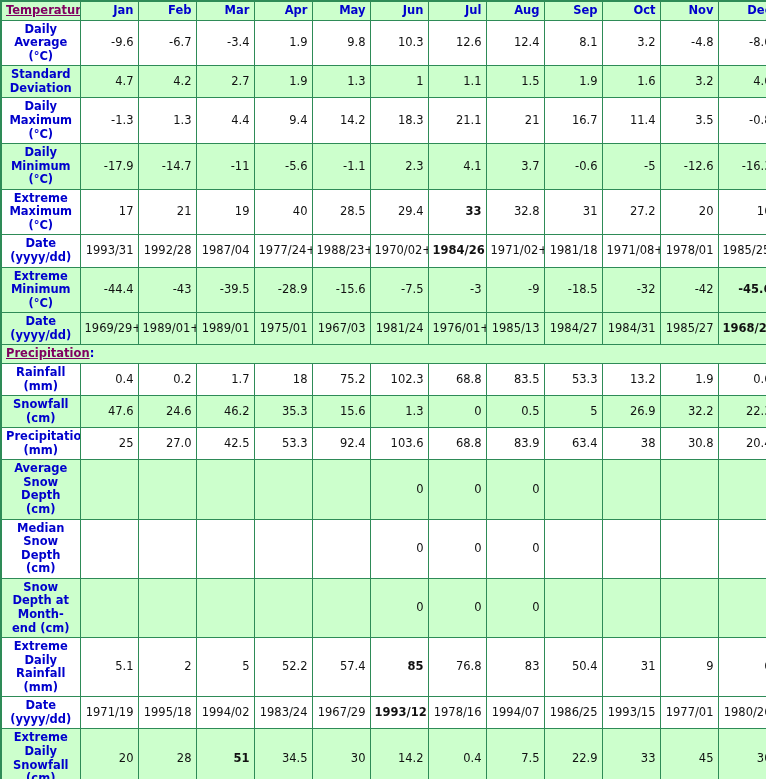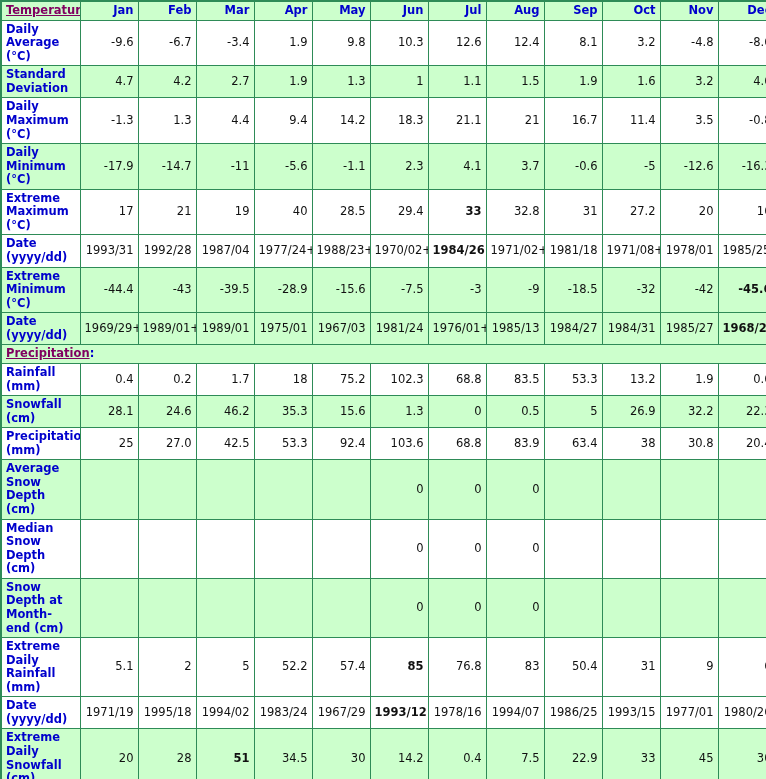--- a/index.html
+++ b/index.html
@@ -61,21 +61,21 @@
     text-align: left;
     font-weight: bold;
     padding-top: 2px;
     padding-bottom: 2px;
   }
 
   
   td.row-label {
     color: #0000cc;
     font-weight: bold;
-    text-align: left;
+    text-align: center;
     vertical-align: top;
     padding-top: 3px;
   }
   td.val {
     text-align: right;
     color: #111111;
     font-family: "DejaVu Sans", sans-serif;
   }
   td.val.bold { font-weight: bold; }
   tr.shade td { background: #ccffcc; }
@@ -250,21 +250,21 @@
         <td class="val">102.3</td>
         <td class="val">68.8</td>
         <td class="val">83.5</td>
         <td class="val">53.3</td>
         <td class="val">13.2</td>
         <td class="val">1.9</td>
         <td class="val">0.6</td>
       </tr>
       <tr class="shade">
         <td class="row-label">Snowfall (cm)</td>
-        <td class="val">28.1</td>
+        <td class="val">47.6</td>
         <td class="val">24.6</td>
         <td class="val">46.2</td>
         <td class="val">35.3</td>
         <td class="val">15.6</td>
         <td class="val">1.3</td>
         <td class="val">0</td>
         <td class="val">0.5</td>
         <td class="val">5</td>
         <td class="val">26.9</td>
         <td class="val">32.2</td>

